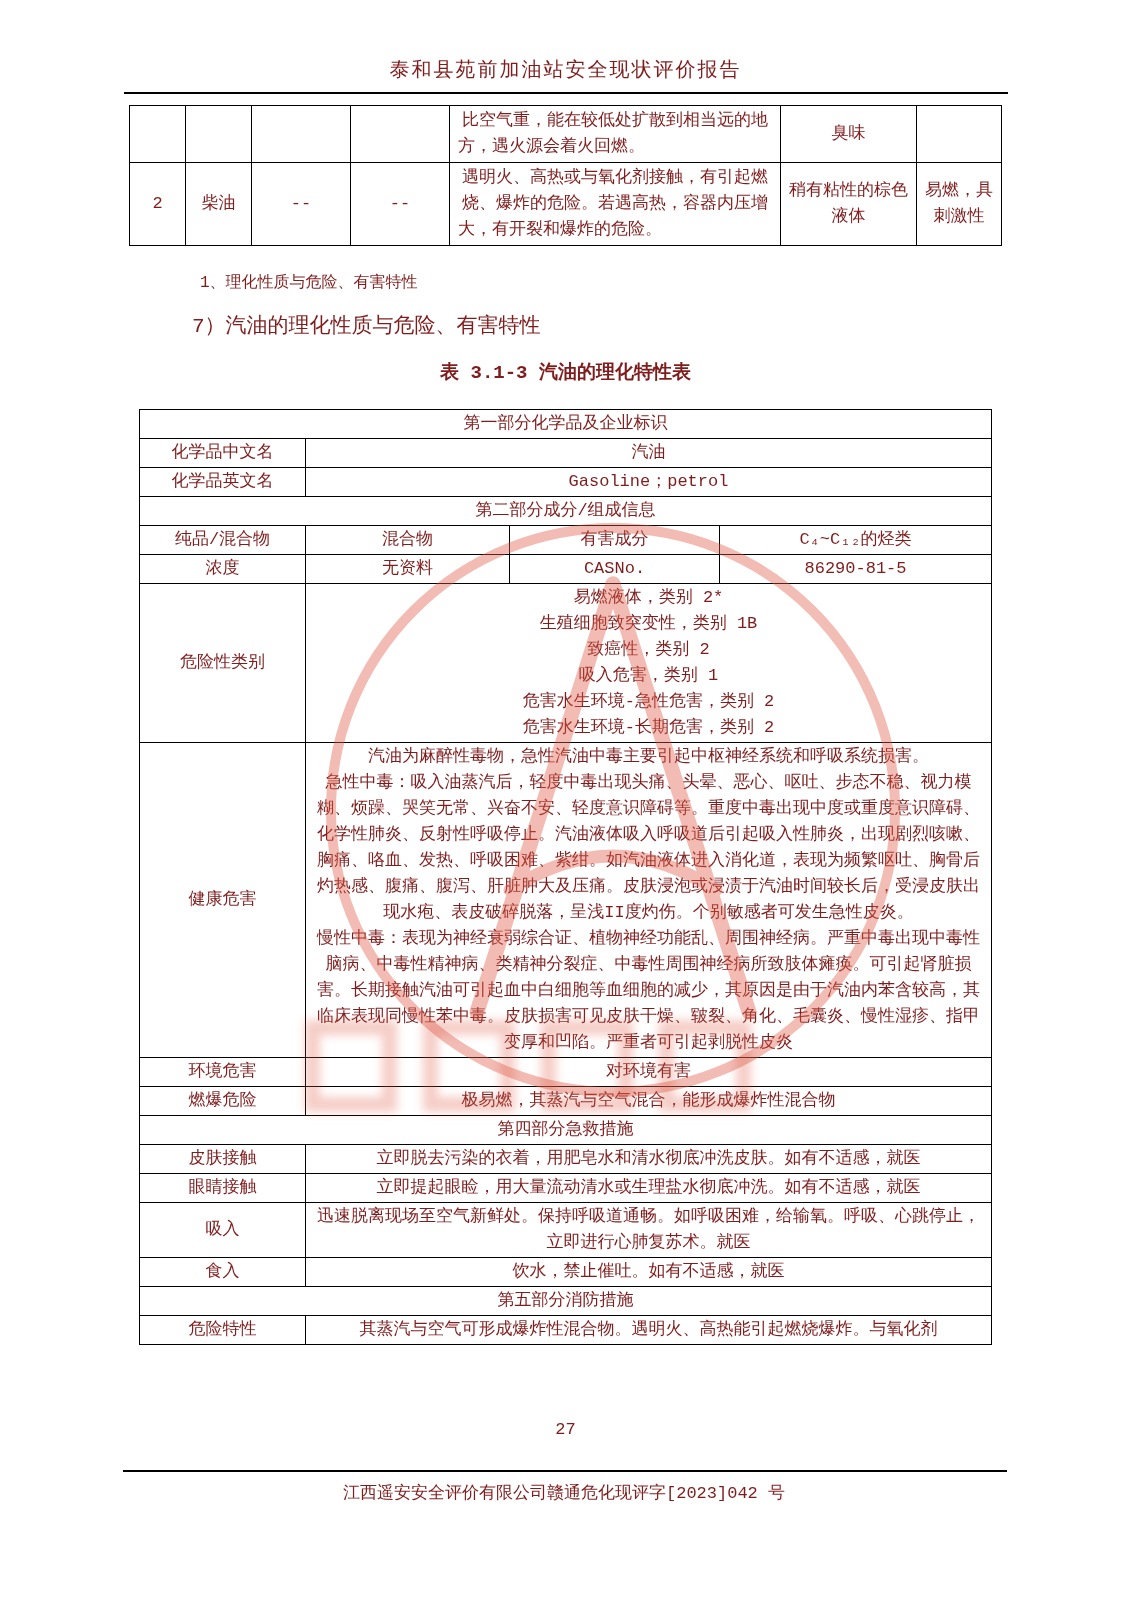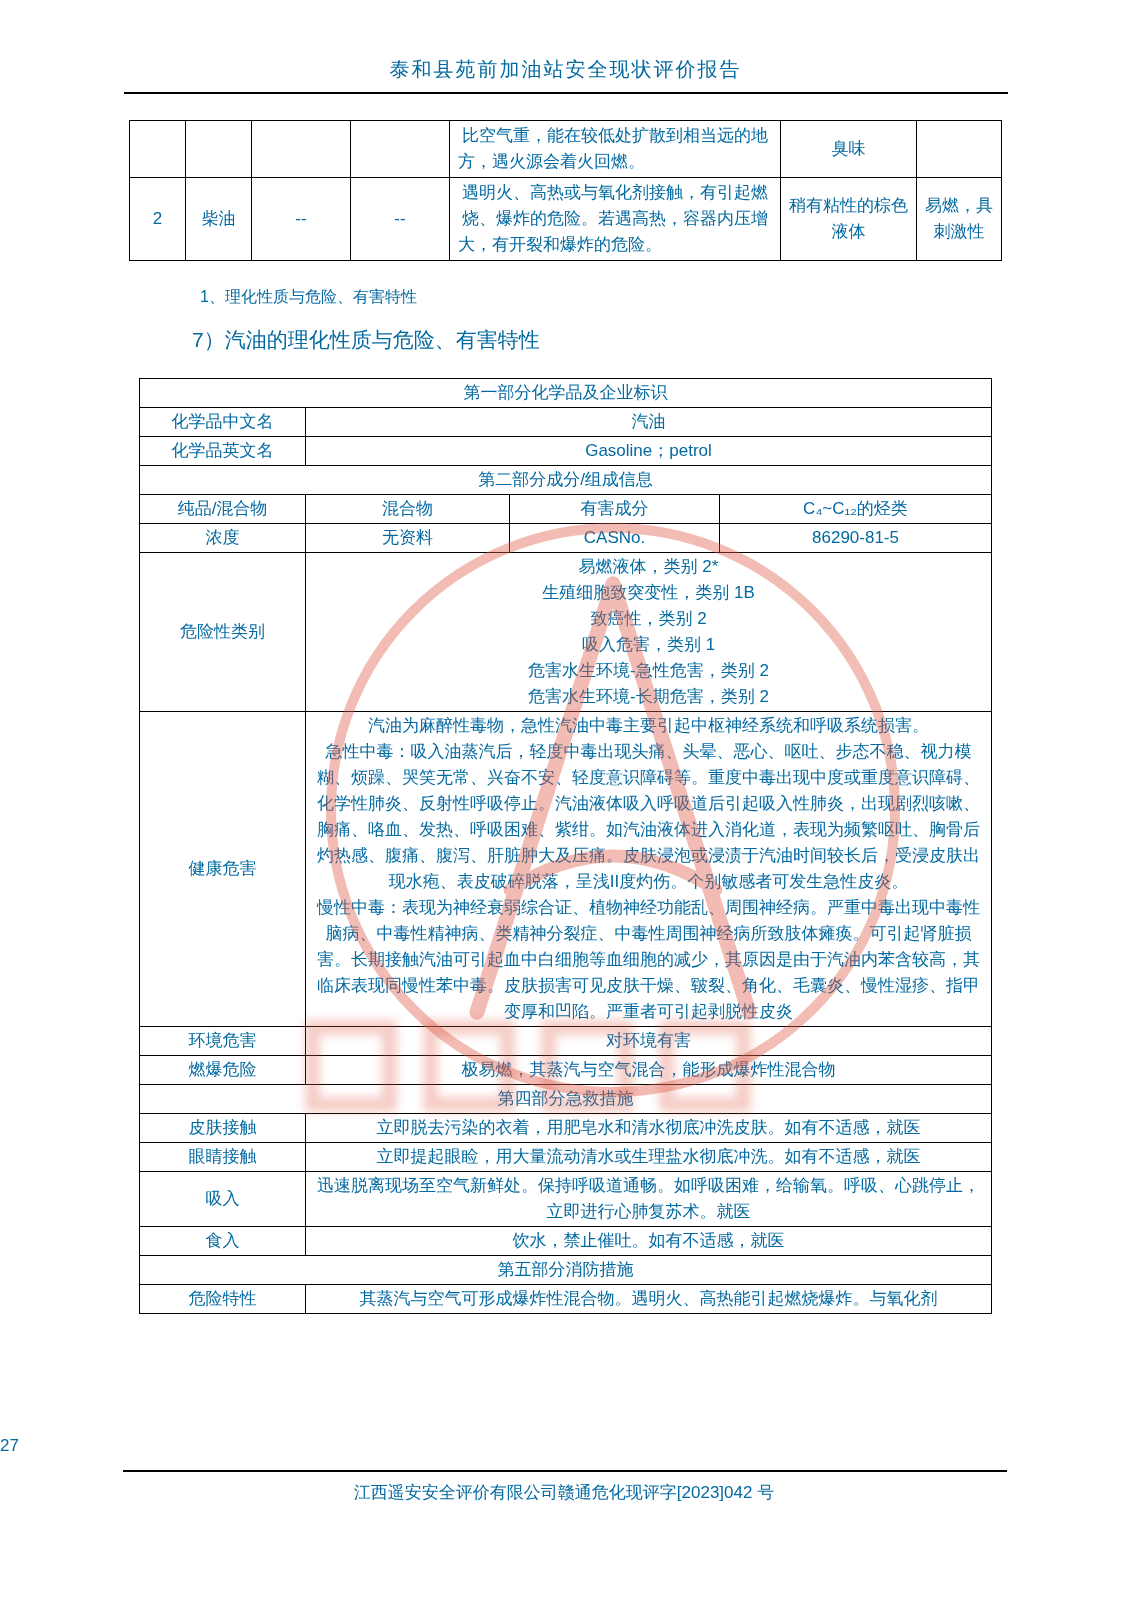--- a/index.html
+++ b/index.html
@@ -1,41 +1,41 @@
 <!DOCTYPE html>
 <html><head>
 <meta charset="utf-8">
 <style>
   html,body{margin:0;padding:0;background:#ffffff;}
   .page{position:relative;width:1131px;height:1548px;background:#fff;
-        font-family:Liberation Sans, sans-serif;color:#0369a1;overflow:hidden;}
+        font-family:Liberation Mono, monospace;color:#7f1d1d;overflow:hidden;}
 
   .doc-header{padding-top:56px;text-align:center;}
   .doc-title{font-size:20px;letter-spacing:2px;}
   .header-rule{width:884px;margin:9px auto 0;border-bottom:2px solid #000;}
 
   .tbl{border-collapse:collapse;table-layout:fixed;margin:0 auto;}
   .tbl td{border:1.5px solid #000;font-size:17px;line-height:26px;padding:1px 6px;
           text-align:center;vertical-align:middle;word-break:break-all;}
 
-  .top-tbl{width:872px;margin-top:26px;}
+  .top-tbl{width:872px;margin-top:11px;}
   .top-tbl td{padding:2px 8px;}
   .cell-just{text-align:justify;text-align-last:left;}
 
   .heading-1{margin:26px 0 0 200px;font-size:16px;}
   .heading-2{margin:18px 0 0 192px;font-size:21px;}
   .table-caption{margin-top:20px;text-align:center;font-weight:bold;font-size:19px;}
 
   .main-tbl{width:852px;margin-top:24px;}
   .main-tbl td.section{font-size:17px;}
   .preline{white-space:pre-line;}
   .health-cell{text-align:justify;text-align-last:center;white-space:pre-line;padding:3px 10px;}
   .fire-cell{text-align:left;}
 
-  .page-number{position:absolute;bottom:92px;left:0;width:100%;text-align:left;font-size:17px;}
+  .page-number{position:absolute;bottom:109px;left:0;width:100%;text-align:center;font-size:17px;}
   .footer-rule{position:absolute;bottom:76px;left:123px;width:884px;border-top:2px solid #000;}
   .footer-row{position:absolute;bottom:44px;left:138px;width:852px;display:flex;
               justify-content:center;font-size:17px;}
 
   
   .watermark{position:absolute;left:305px;top:492px;width:620px;height:680px;
              pointer-events:none;z-index:5;}
   .wm-glyphs{position:absolute;left:0px;top:528px;display:flex;gap:26px;
              filter:blur(5px);opacity:0.30;}
   .wm-glyph{width:92px;height:92px;border:15px solid #df5a45;box-sizing:border-box;}
@@ -77,20 +77,21 @@
         <td>--</td>
         <td class="cell-just">遇明火、高热或与氧化剂接触，有引起燃烧、爆炸的危险。若遇高热，容器内压增大，有开裂和爆炸的危险。</td>
         <td>稍有粘性的棕色液体</td>
         <td>易燃，具刺激性</td>
       </tr>
     </tbody>
   </table>
 
   <div class="heading-1">1、理化性质与危险、有害特性</div>
   <div class="heading-2">7）汽油的理化性质与危险、有害特性</div>
+  <div class="table-caption">表 3.1-3 汽油的理化特性表</div>
 
   <table class="tbl main-tbl">
     <colgroup>
       <col style="width:166px">
         <col style="width:204px">
         <col style="width:210px">
         <col style="width:272px">
     </colgroup>
     <tbody>
       <tr>

